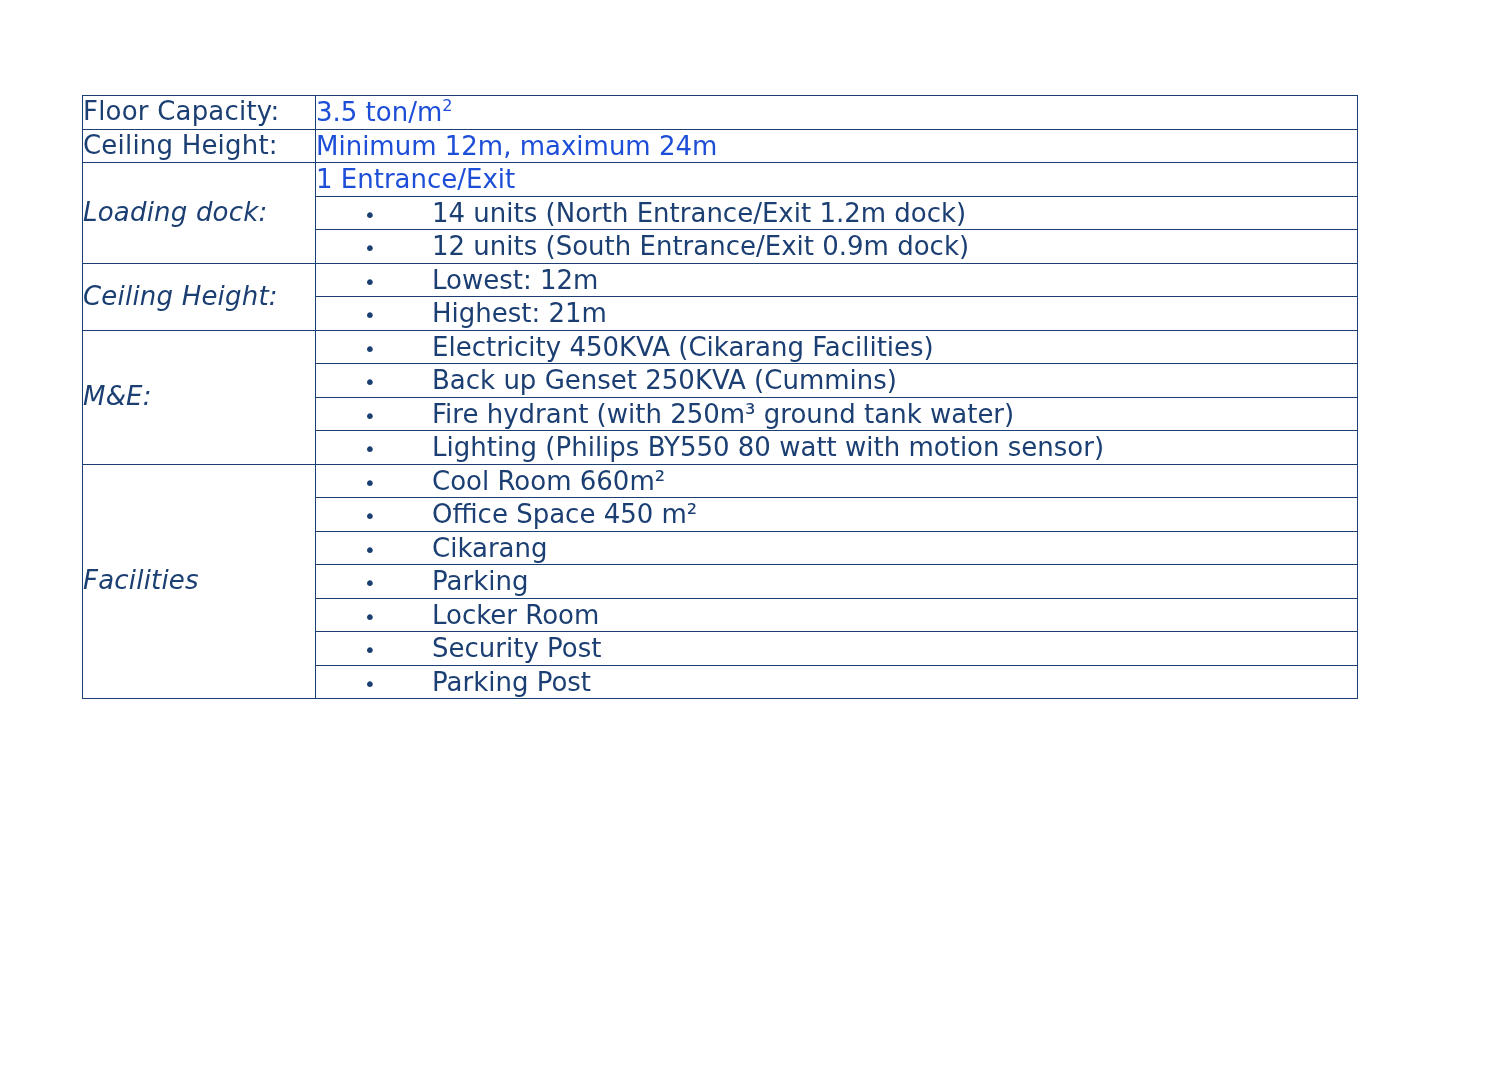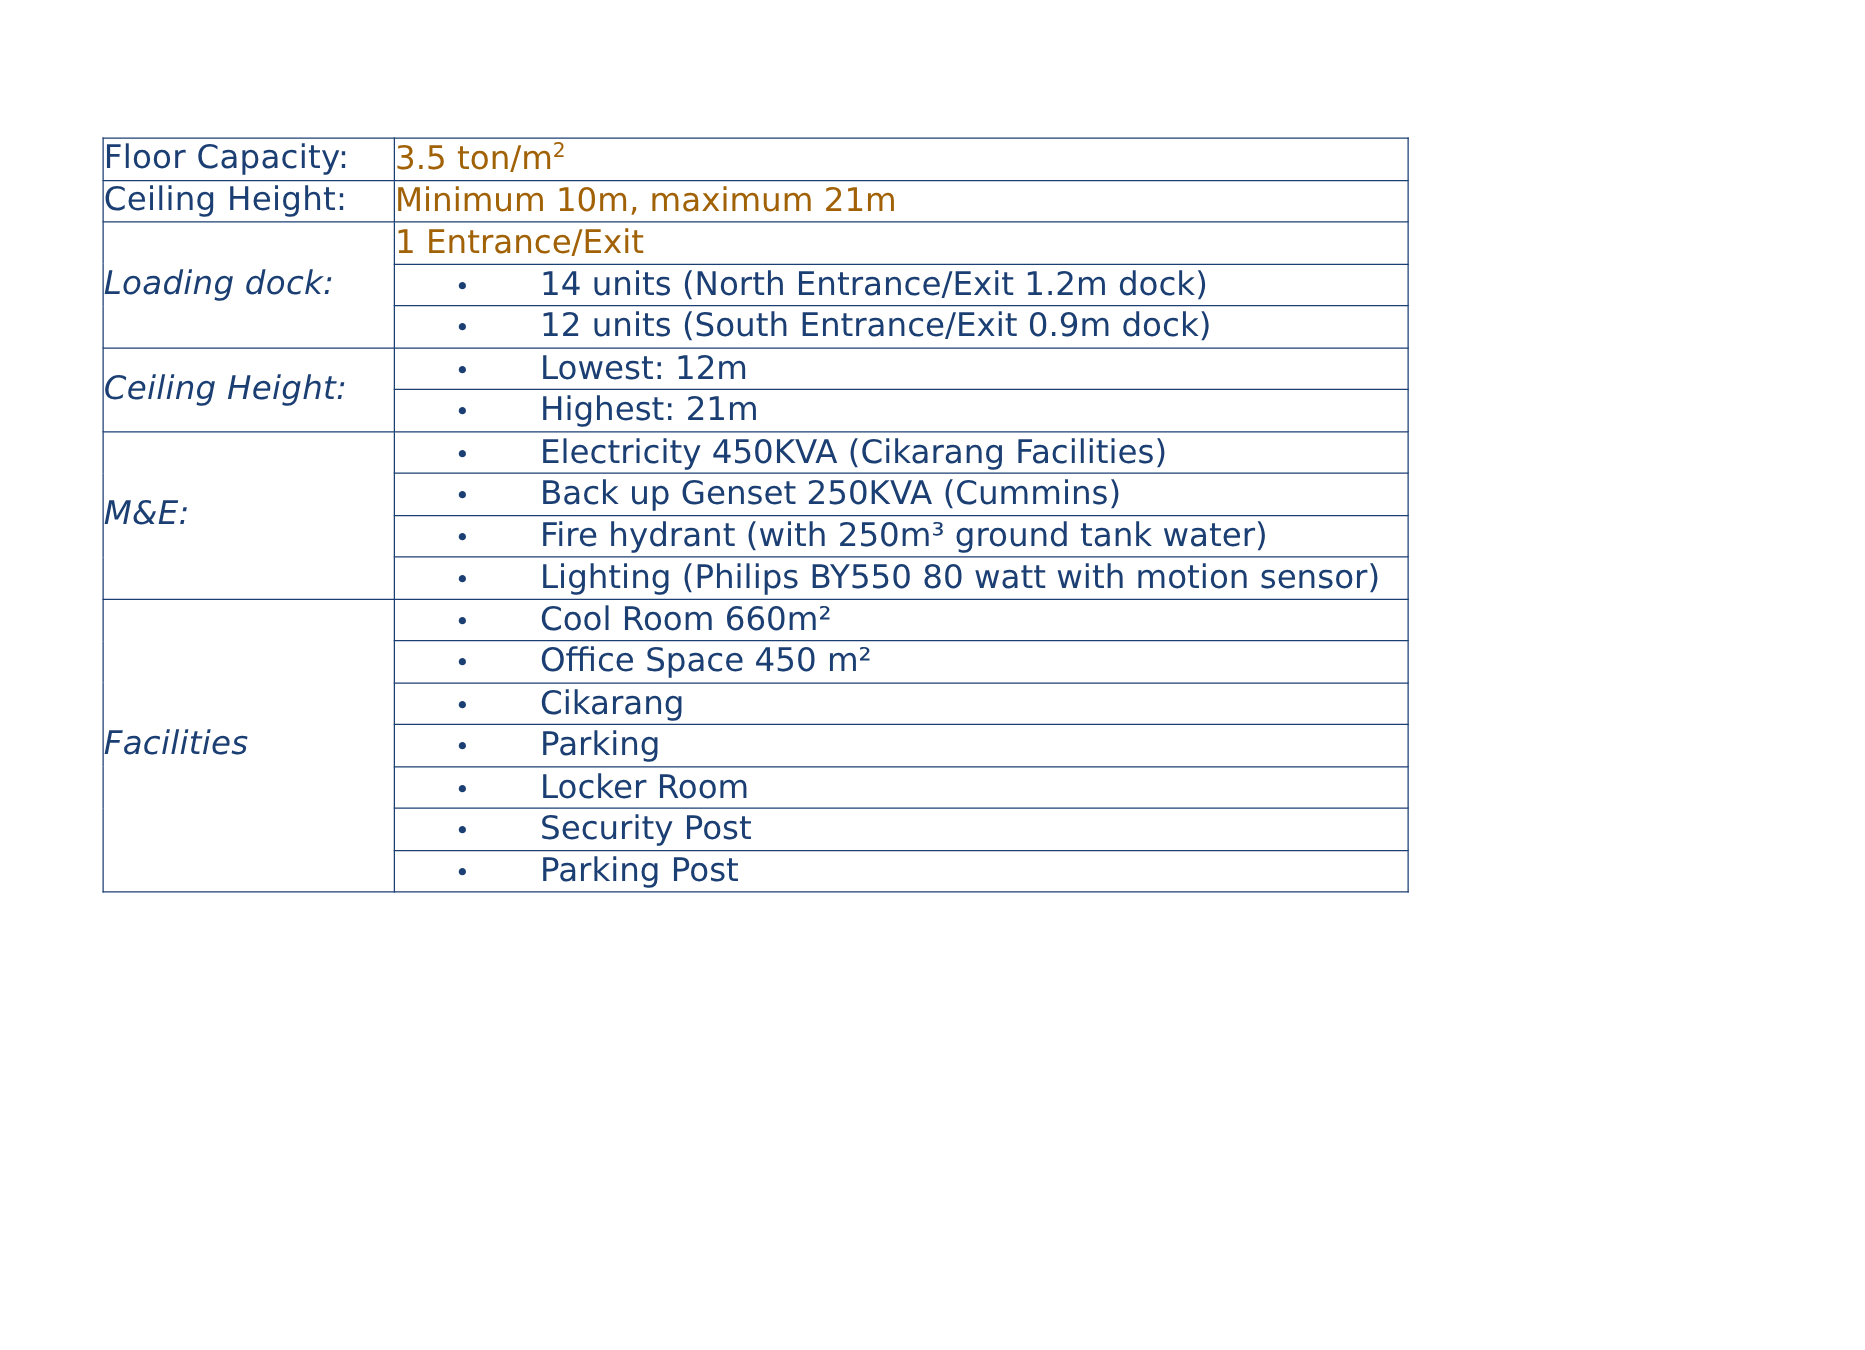--- a/index.html
+++ b/index.html
@@ -11,22 +11,22 @@
     width: 1492px;
     height: 1080px;
     font-family: "DejaVu Sans", sans-serif;
     color: #1c3f73;
     position: relative;
     overflow: hidden;
   }
   .sheet {
     position: absolute;
     left: 82px;
-    top: 110px;
-    width: 1045px;
+    top: 95px;
+    width: 1276px;
   }
   table.spec {
     border-collapse: collapse;
     width: 100%;
     table-layout: fixed;
   }
   table.spec td {
     border: 1px solid #1c3f73;
     vertical-align: middle;
     padding: 0;
@@ -36,21 +36,21 @@
     padding: 6px 0 6px 14px;
     font-size: 26px;
     line-height: 1.22;
     color: #1c3f73;
     letter-spacing: 0.2px;
   }
   .value-cell {
     padding: 8px 0 8px 18px;
     font-size: 26px;
     line-height: 1.25;
-    color: #a16207;
+    color: #1d4ed8;
   }
   .bullet-cell {
     padding: 5px 0 5px 0;
     font-size: 26px;
     line-height: 1.25;
     color: #1c3f73;
   }
   .bullet-row {
     display: flex;
     align-items: baseline;
@@ -92,21 +92,21 @@
         <td class="value-cell">
           <span>3.5 ton/m</span><sup>2</sup>
         </td>
       </tr>
 
       <tr>
         <td class="label-cell">
           <span>Ceiling Height:</span>
         </td>
         <td class="value-cell">
-          <span>Minimum 10m, maximum 21m</span>
+          <span>Minimum 12m, maximum 24m</span>
         </td>
       </tr>
 
       <tr>
         <td class="label-cell tall-label" rowspan="3">
           <span>Loading dock:</span>
         </td>
         <td class="value-cell">
           <span>1 Entrance/Exit</span>
         </td>

